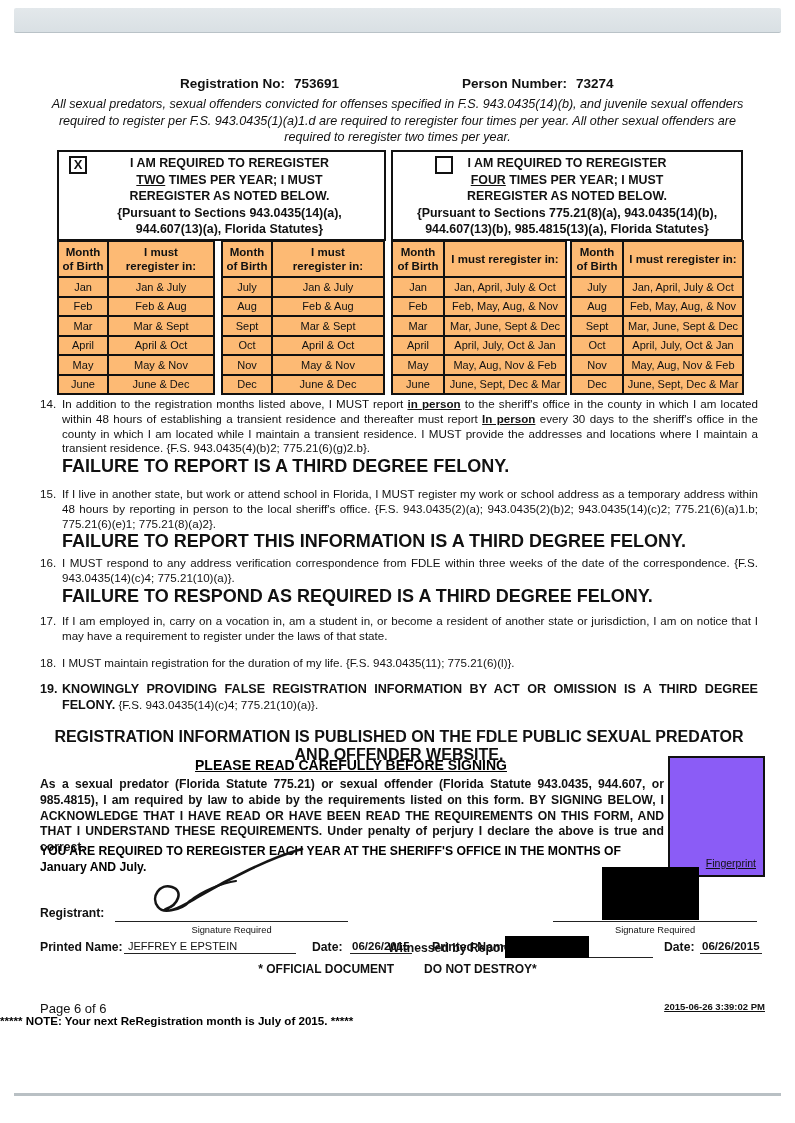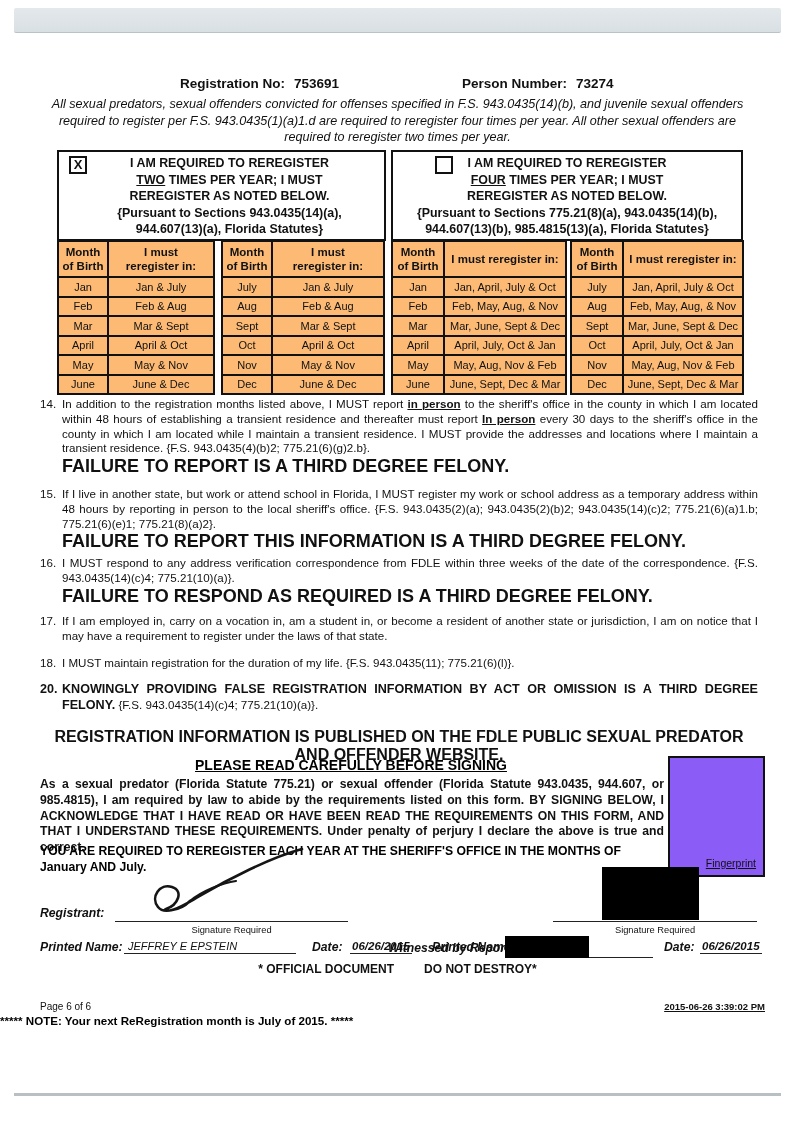--- a/index.html
+++ b/index.html
@@ -75,31 +75,31 @@
   .fingerprint-box { position: absolute; left: 668px; top: 756px; width: 97px; height: 121px;
                      border: 2.5px solid #111; background: #8b5cf6; }
   .fingerprint-box .fp-label { position: absolute; right: 7px; bottom: 6px; font-size: 10.5px;
                                text-decoration: underline; }
   .redact { position: absolute; background: #000; }
   .redact.r1 { left: 602px; top: 867px; width: 97px; height: 53px; }
   .redact.r2 { left: 505px; top: 936px; width: 84px; height: 22px; }
   .signature-svg { position: absolute; left: 132px; top: 843px; }
   
   .lbl { font-weight: bold; font-size: 12.2px; white-space: nowrap; }
-  .pos { position: absolute; font-style: italic; }
+  .pos { position: absolute; }
   .sig-line { position: absolute; border-bottom: 1.5px solid #222; height: 18px; }
   .sig-req { position: absolute; top: 925px; text-align: center; font-size: 9.3px; }
   .pn-val { font-size: 11px; border-bottom: 1.5px solid #222; padding: 0 4px 1px 4px; white-space: nowrap; }
   .date-val { font-size: 11.5px; font-weight: bold; border-bottom: 1.5px solid #222; padding: 0 2px 1px 2px; white-space: nowrap; }
   .official-row { position: absolute; top: 962px; left: 0; width: 795px; text-align: center;
                   font-weight: bold; font-size: 12px; }
   .official-row .gap { display: inline-block; width: 30px; }
   .note-row { position: absolute; top: 980px; left: 0; width: 795px; text-align: left;
               font-weight: bold; font-size: 11.6px; margin-top: 34px; }
-  .footer-page { position: absolute; left: 40px; top: 1001px; font-size: 10px; }
+  .footer-page { position: absolute; left: 40px; top: 1001px; font-size: 13px; }
   .footer-time { position: absolute; right: 30px; top: 1001px; font-size: 9.5px; font-weight: bold;
                  text-decoration: underline; }
 </style>
 </head>
 <body>
 
 <div class="page">
 
   <div class="scan-bar-top"></div>
 
@@ -324,21 +324,21 @@
     <span class="num">17.</span>
     <span class="body">If I am employed in, carry on a vocation in, am a student in, or become a resident of another state or jurisdiction, I am on notice that I may have a requirement to register under the laws of that state.</span>
   </div>
 
   <div class="item i18">
     <span class="num">18.</span>
     <span class="body">I MUST maintain registration for the duration of my life. {F.S. 943.0435(11); 775.21(6)(l)}.</span>
   </div>
 
   <div class="item i19">
-    <span class="num">20.</span>
+    <span class="num">19.</span>
     <span class="body"><span>KNOWINGLY PROVIDING FALSE REGISTRATION INFORMATION BY ACT OR OMISSION IS A THIRD DEGREE FELONY.</span><span class="cite"> {F.S. 943.0435(14)(c)4; 775.21(10)(a)}.</span></span>
   </div>
 
   <div class="website-notice">REGISTRATION INFORMATION IS PUBLISHED ON THE FDLE PUBLIC SEXUAL PREDATOR AND OFFENDER WEBSITE.</div>
 
   <div class="sign-heading red">PLEASE READ CAREFULLY BEFORE SIGNING</div>
   <div class="sign-body">As a sexual predator (Florida Statute 775.21) or sexual offender (Florida Statute 943.0435, 944.607, or 985.4815), I am required by law to abide by the requirements listed on this form. BY SIGNING BELOW, I ACKNOWLEDGE THAT I HAVE READ OR HAVE BEEN READ THE REQUIREMENTS ON THIS FORM, AND THAT I UNDERSTAND THESE REQUIREMENTS.  Under penalty of perjury I declare the above is true and correct.</div>
   <div class="sign-warning red">
     <div>YOU ARE REQUIRED TO REREGISTER EACH YEAR AT THE SHERIFF'S OFFICE IN THE MONTHS OF</div>
     <div>January AND July.</div>

